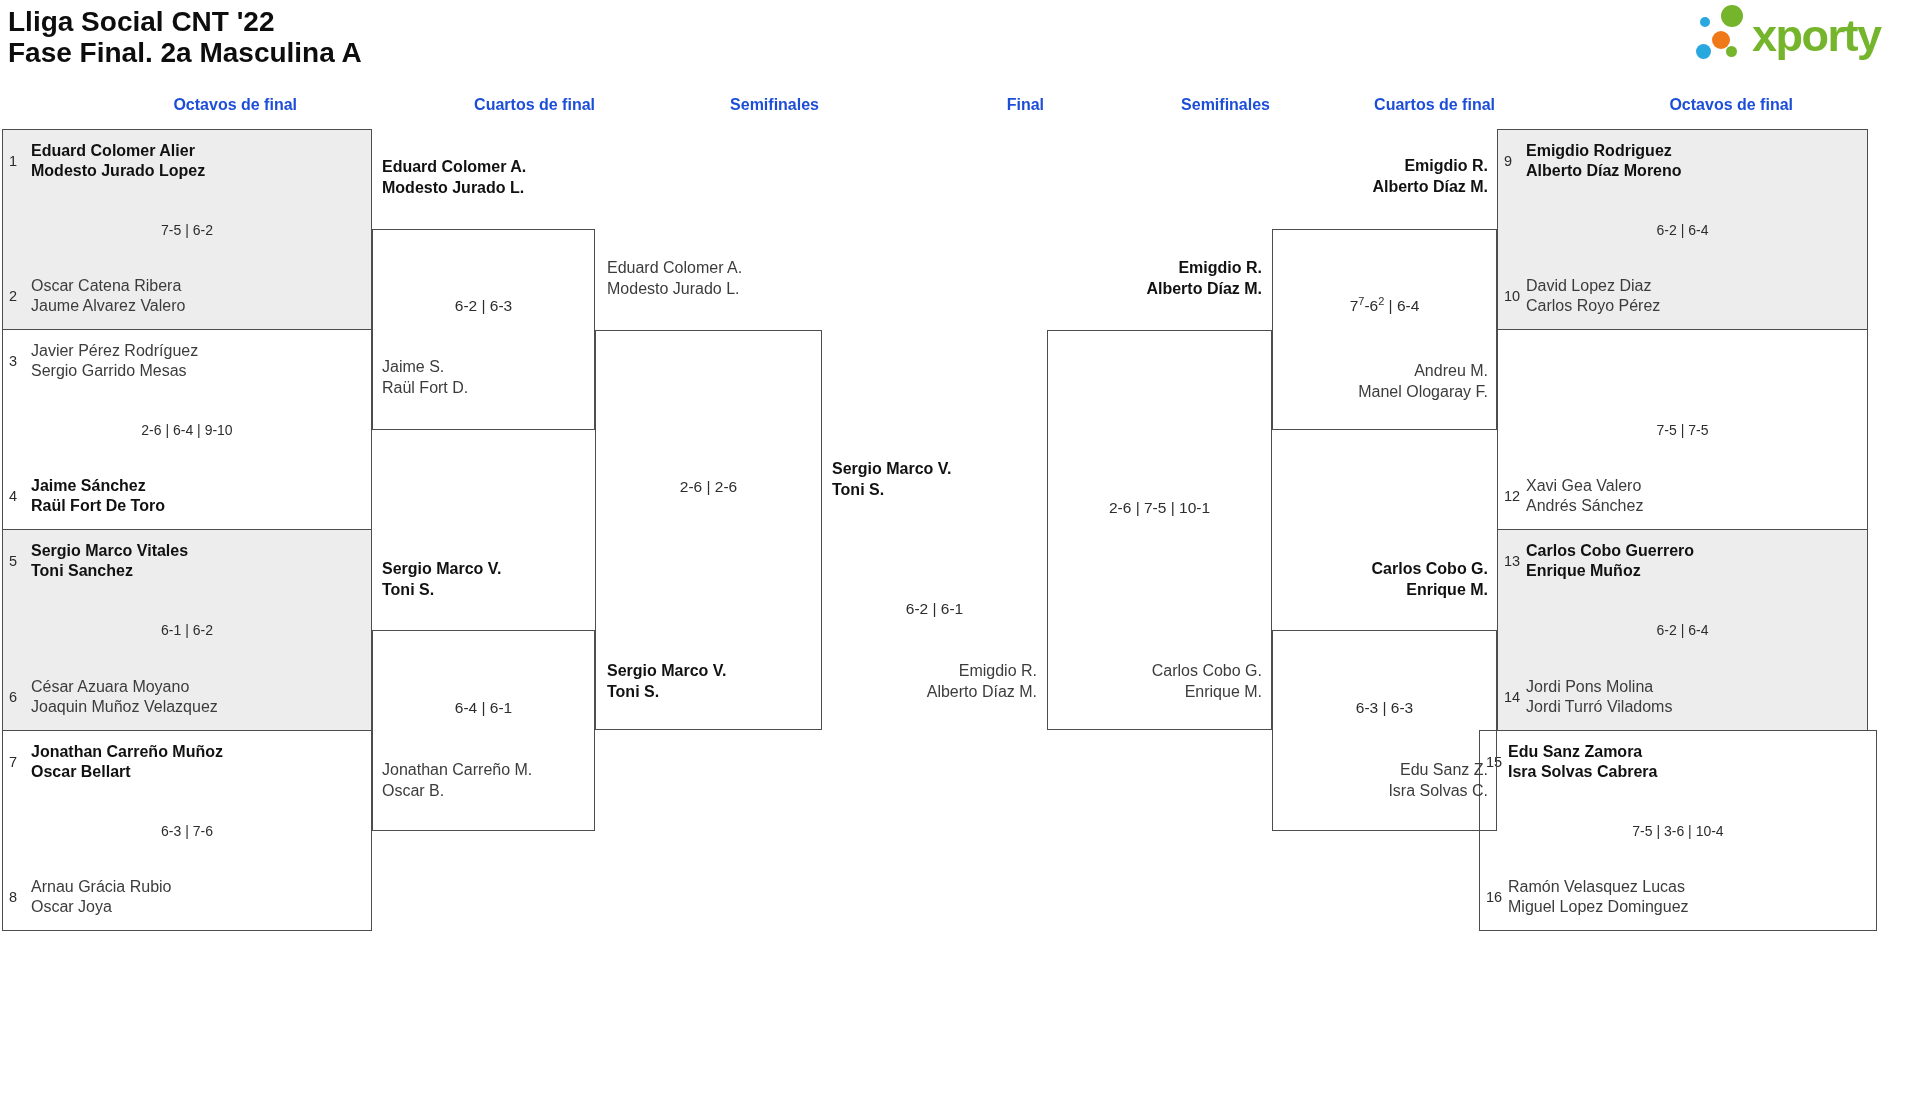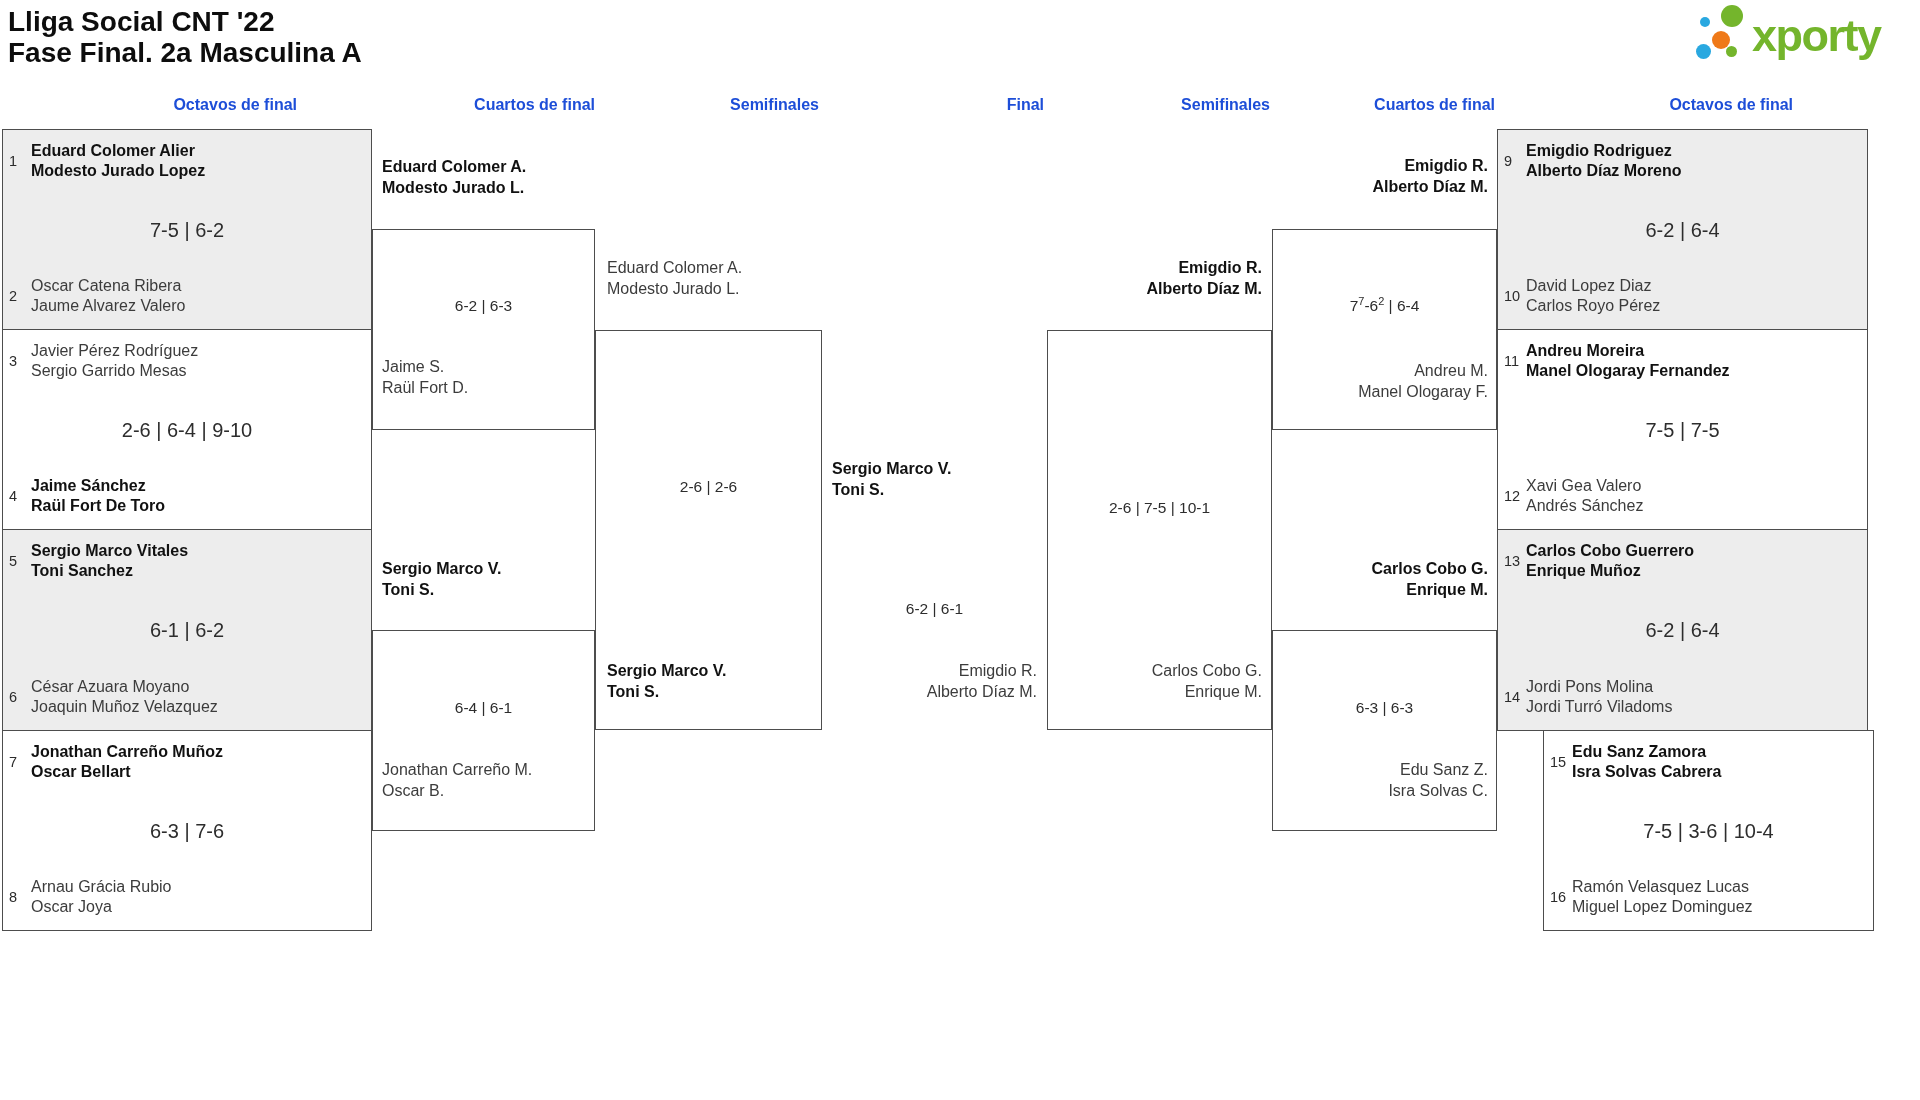--- a/index.html
+++ b/index.html
@@ -11,21 +11,21 @@
   .oct{background:#ffffff;}
   .oct.gray{background:#ededed;}
   .team{position:absolute;left:6px;right:6px;display:flex;align-items:center;gap:2px;}
   .team.t-top{top:11px;}
   .team.t-bot{bottom:13px;}
   .team .seed{width:20px;flex:none;font-size:14.5px;color:#2b2b2b;}
   .team .nm{font-size:16px;line-height:20px;color:#3c3c3c;}
   .team.w .nm{font-weight:700;color:#111111;}
   .ln{display:block;}
   .oscore{position:absolute;left:0;right:0;top:50%;transform:translateY(-50%);
-          text-align:center;font-size:20px;color:#2d2d2d;}
+          text-align:center;font-size:14px;color:#2d2d2d;}
   .lbl{position:absolute;font-size:16px;line-height:21px;color:#3c3c3c;}
   .lbl.b{font-weight:700;color:#111111;}
   .lbl.r{text-align:right;}
   .score{position:absolute;text-align:center;font-size:15.5px;line-height:20px;color:#2d2d2d;margin-top:26px;}
   .score sup{font-size:11px;vertical-align:super;line-height:0;}
   .logo{position:absolute;left:1694px;top:4px;width:226px;height:66px;cursor:pointer;}
   .dot{position:absolute;border-radius:50%;}
   .dot.blue{background:#29a8e0;}
   .dot.green{background:#74b52c;}
   .dot.orange{background:#ef7918;}
@@ -143,27 +143,20 @@
     <div class="team t-bot">
       <span class="seed">10</span>
       <span class="nm">
           <span class="ln">David Lopez Diaz</span>
           <span class="ln">Carlos Royo Pérez</span>
         </span>
     </div>
   </div>
 
   <div class="box oct" style="left:1497px;top:329px;width:371px;height:201px">
-    <div class="team t-top w">
-      <span class="seed">11</span>
-      <span class="nm">
-          <span class="ln">Andreu Moreira</span>
-          <span class="ln">Manel Ologaray Fernandez</span>
-        </span>
-    </div>
     <div class="oscore">7-5 | 7-5</div>
     <div class="team t-bot">
       <span class="seed">12</span>
       <span class="nm">
           <span class="ln">Xavi Gea Valero</span>
           <span class="ln">Andrés Sánchez</span>
         </span>
     </div>
   </div>
 
@@ -178,21 +171,21 @@
     <div class="oscore">6-2 | 6-4</div>
     <div class="team t-bot">
       <span class="seed">14</span>
       <span class="nm">
           <span class="ln">Jordi Pons Molina</span>
           <span class="ln">Jordi Turró Viladoms</span>
         </span>
     </div>
   </div>
 
-  <div class="box oct" style="left:1543px;top:730px;width:331px;height:201px">
+  <div class="box oct" style="left:1479px;top:730px;width:398px;height:201px">
     <div class="team t-top w">
       <span class="seed">15</span>
       <span class="nm">
           <span class="ln">Edu Sanz Zamora</span>
           <span class="ln">Isra Solvas Cabrera</span>
         </span>
     </div>
     <div class="oscore">7-5 | 3-6 | 10-4</div>
     <div class="team t-bot">
       <span class="seed">16</span>

